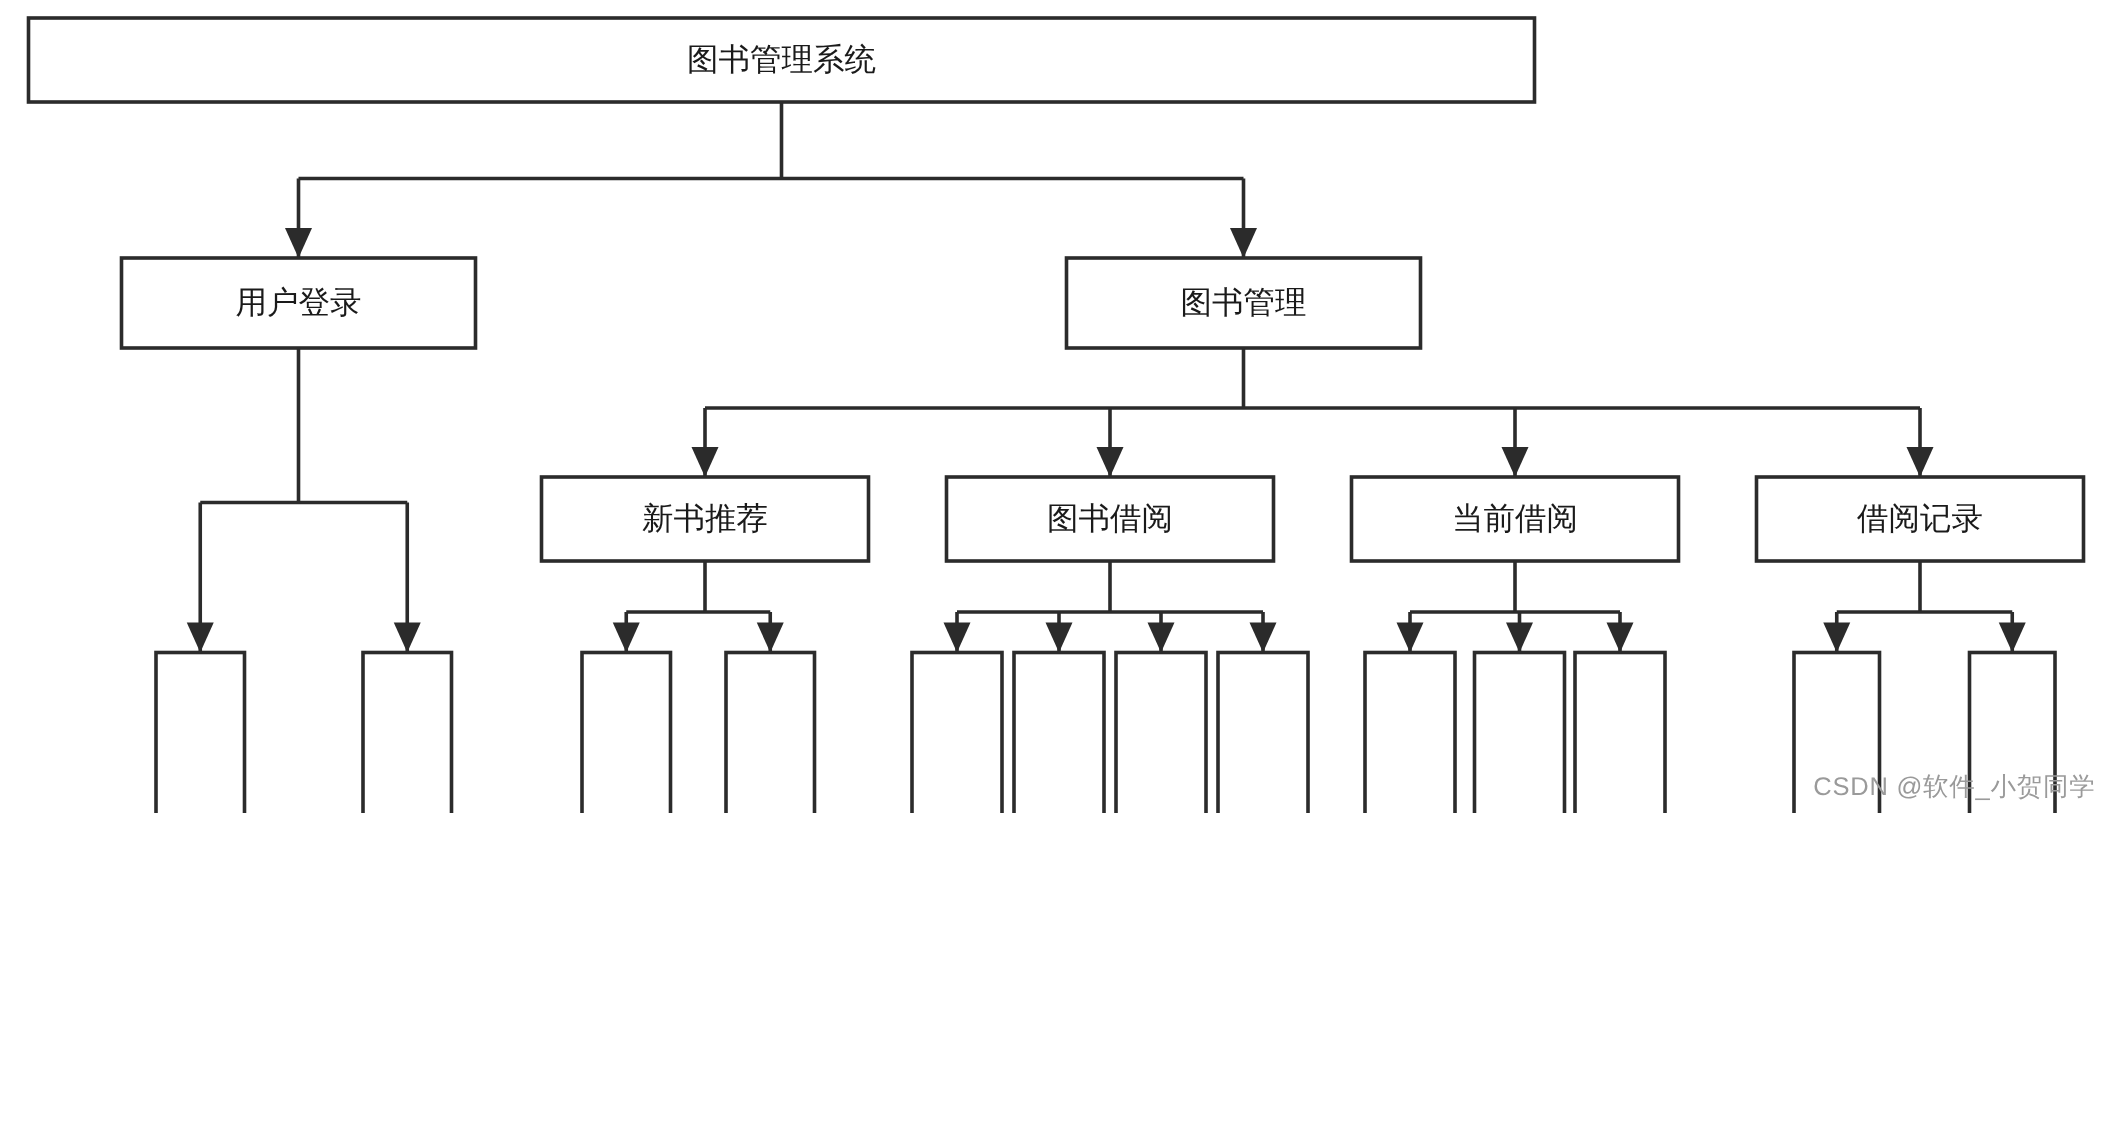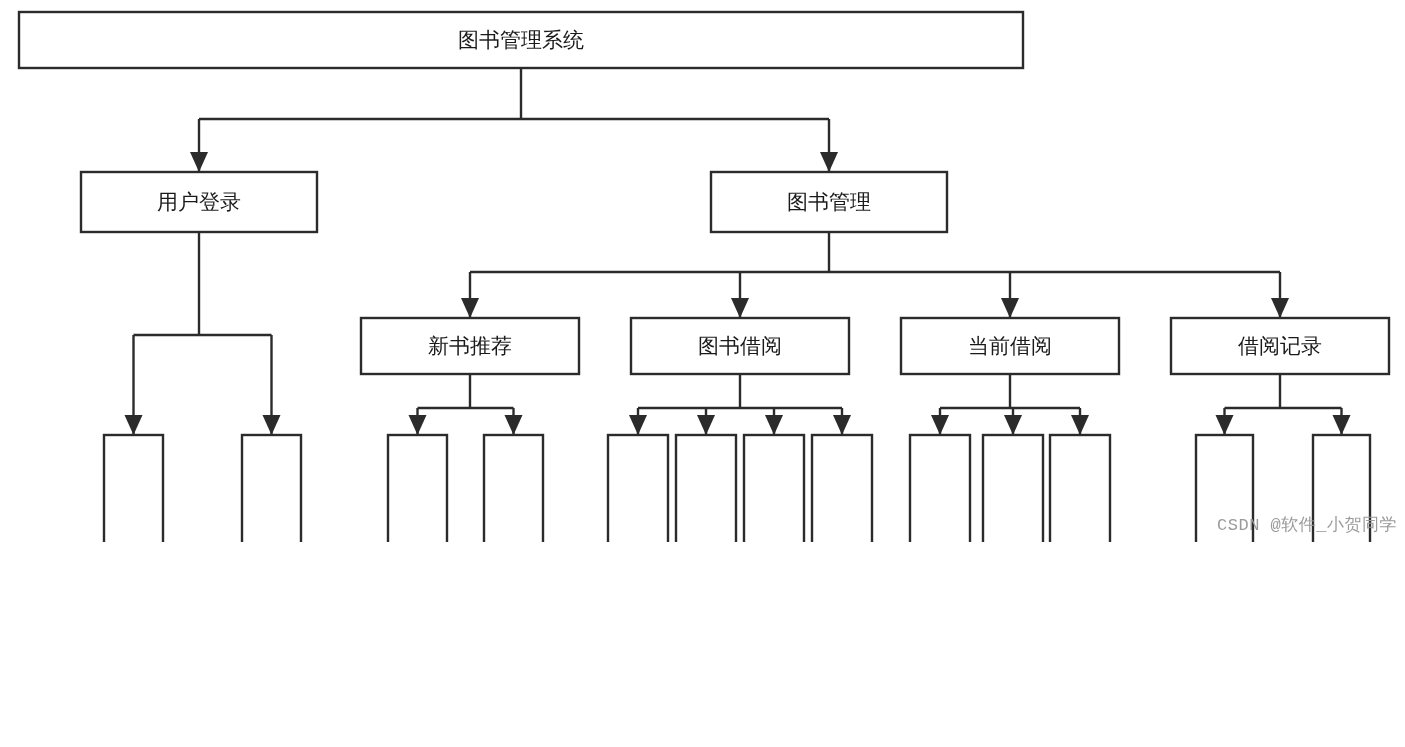--- a/index.html
+++ b/index.html
@@ -58,21 +58,21 @@
     display: flex;
     align-items: center;
     justify-content: center;
     white-space: nowrap;
     pointer-events: none;
   }
   .watermark {
     position: absolute;
     right: 8px;
     bottom: 6px;
-    font-family: Liberation Mono, monospace;
+    font-family: Liberation Sans, sans-serif;
     font-size: 17px;
     color: #9a9a9a;
     letter-spacing: 0.5px;
     white-space: nowrap;
   }
 </style>
 </head>
 <body>
 
 <div id="diagram-root">

